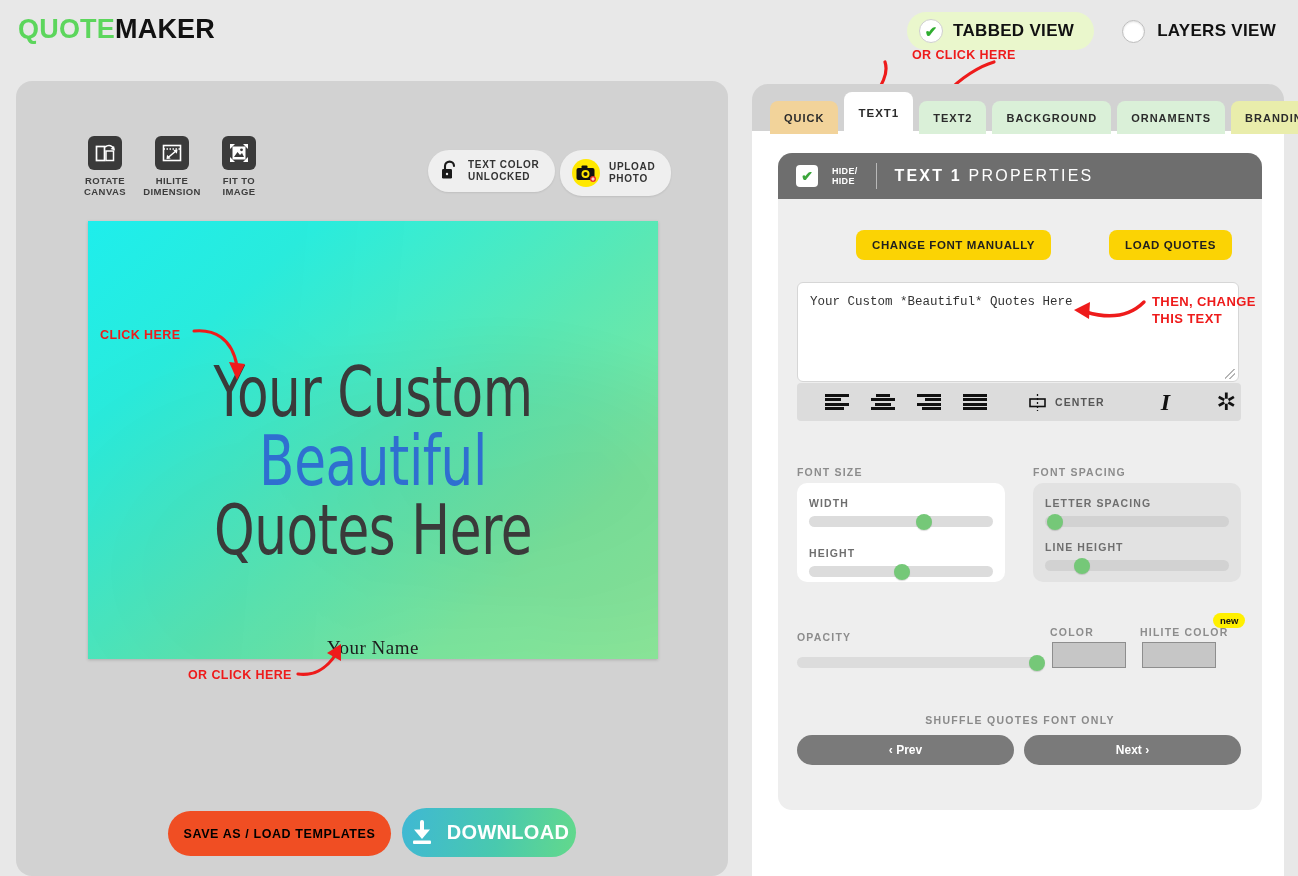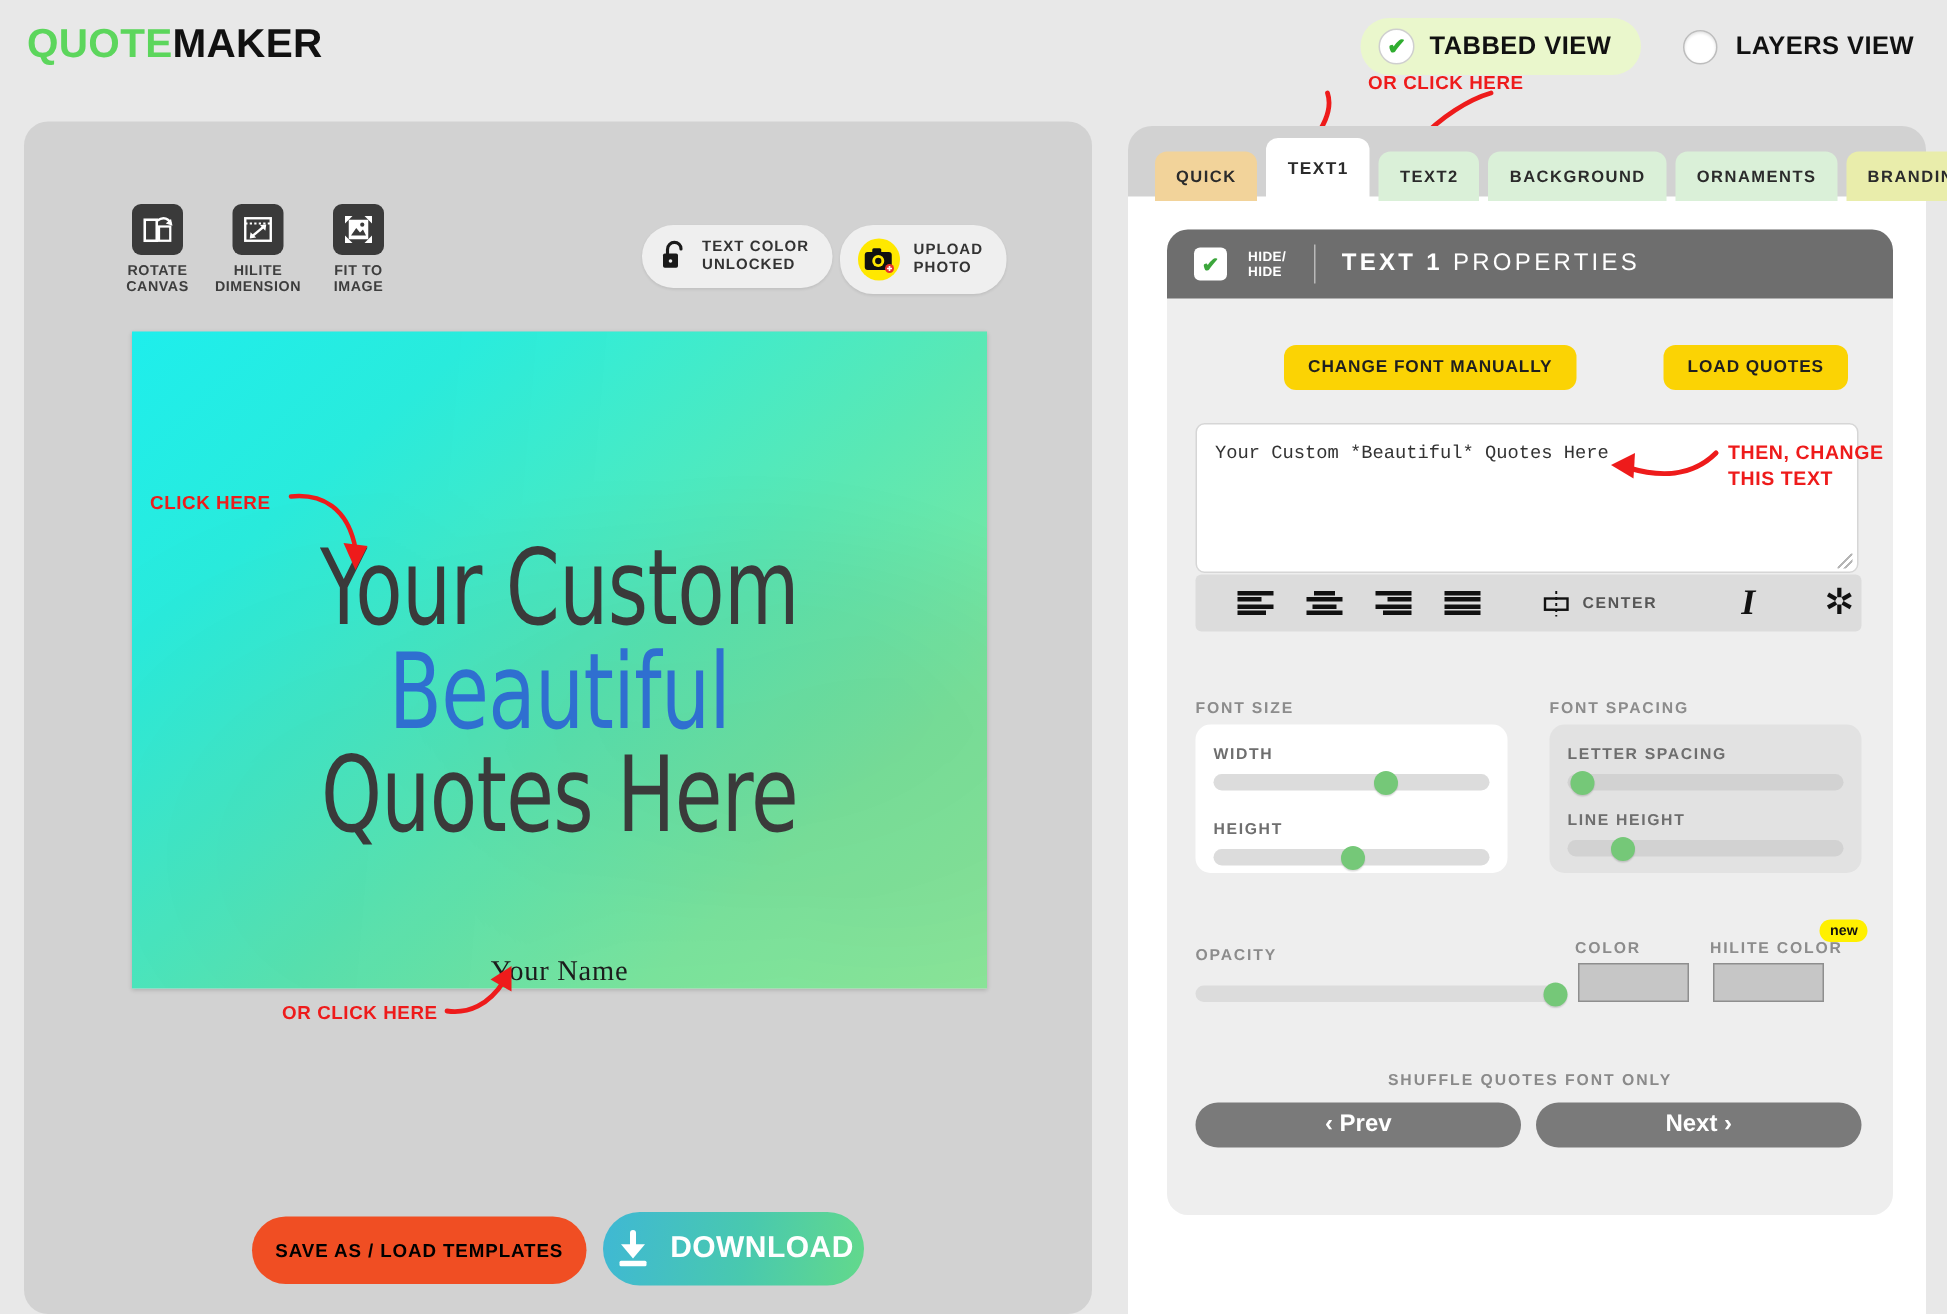--- a/index.html
+++ b/index.html
@@ -230,21 +230,21 @@
     padding:2px 7px;
   }
 
   .shuffle-label {
     position:absolute; left:778px; top:714px; width:484px; text-align:center;
     font-size:10.5px; color:#8a8a8a; letter-spacing:1.3px; font-weight:bold;
   }
   .nav-btn {
     position:absolute; height:30px; background:#7a7a7a; border-radius:15px;
     display:flex; align-items:center; justify-content:center;
-    color:#fff; font-size:16px; font-weight:bold;
+    color:#fff; font-size:12px; font-weight:bold;
   }
 
   svg { display:block; }
 </style>
 </head>
 <body>
 
 <div id="root">
 
   <div class="app-title">

